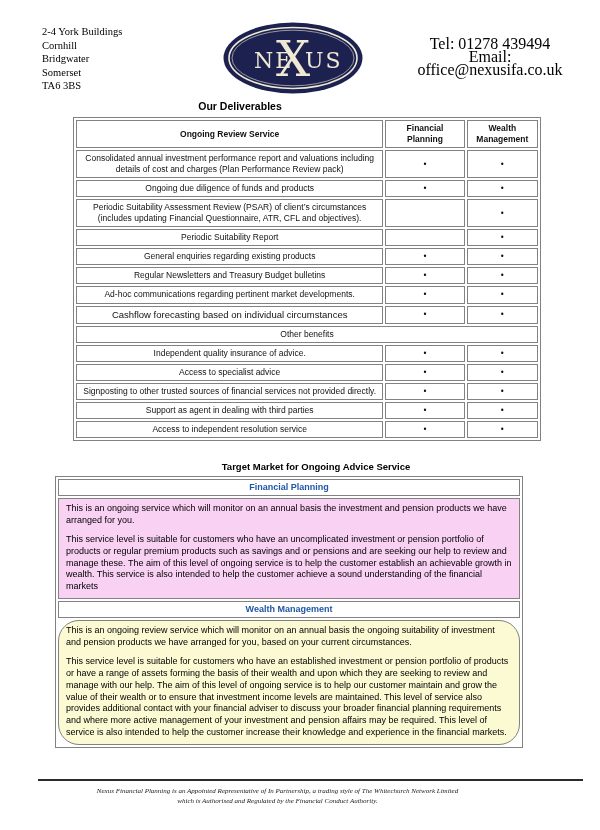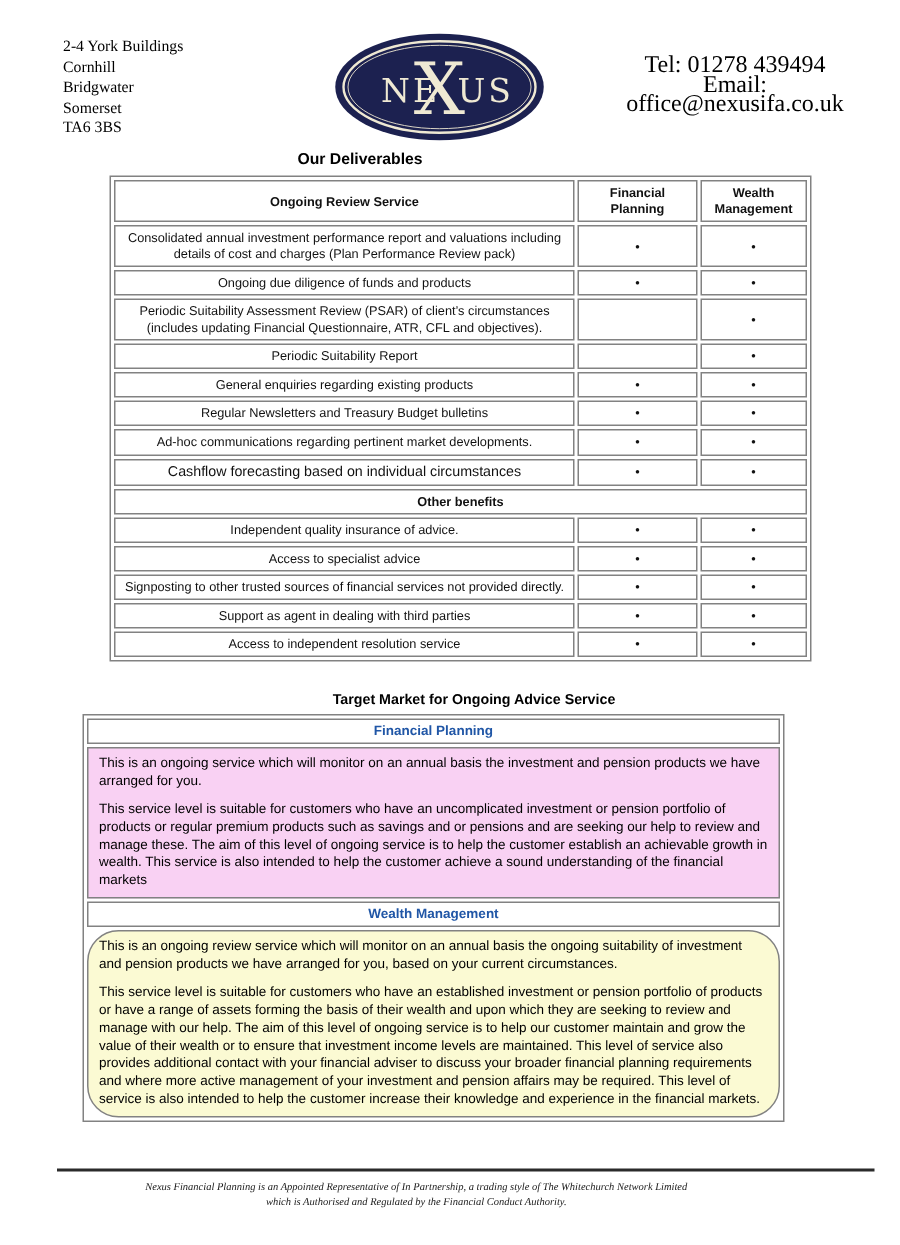--- a/index.html
+++ b/index.html
@@ -32,21 +32,21 @@
     border:1px solid var(--border);padding:2px 6px;
     font-size:8.5px;line-height:1.3;vertical-align:middle;background:#fff;
   }
   td.svc{text-align:center;}
   td.svc.large{font-size:9.5px;}
   td.mark{text-align:center;font-size:9px;line-height:1;}
   td.col-head{font-weight:bold;text-align:center;font-size:9px;line-height:1.3;padding:3px 4px;}
   td.head-service{background:var(--cyan);}
   td.head-fp{background:var(--pink);}
   td.head-wm{background:var(--yellow);}
-  td.section{font-weight:bold;font-size:8.8px;padding:3px 6px;}
+  td.section{font-weight:normal;font-size:8.8px;padding:3px 6px;}
   col.c-svc{width:306px;}
   col.c-fp{width:79px;}
   col.c-wm{width:71px;}
   
   .tm-heading{
     position:absolute;top:461px;left:0;width:600px;text-align:center;
     font-size:9.5px;font-weight:bold;color:#000;padding-left:16px;
   }
   .tm-box{
     position:absolute;top:476px;left:55px;width:468px;

